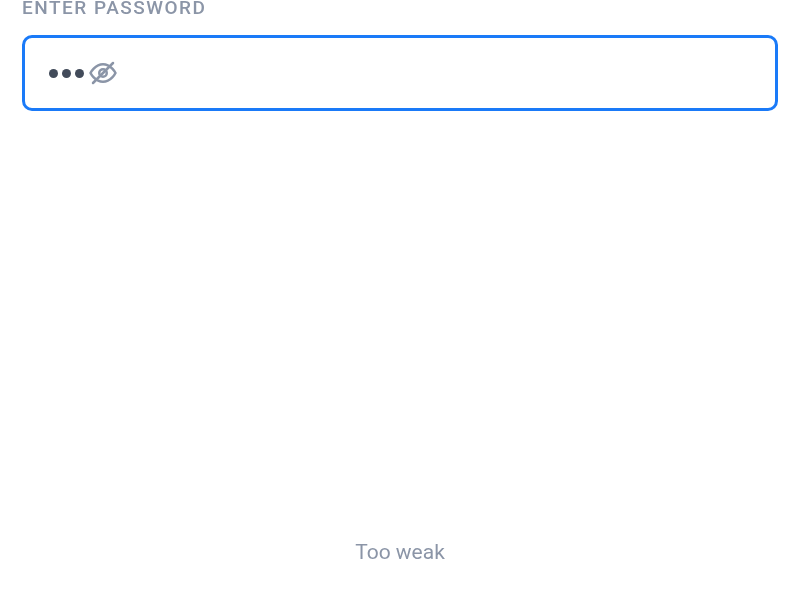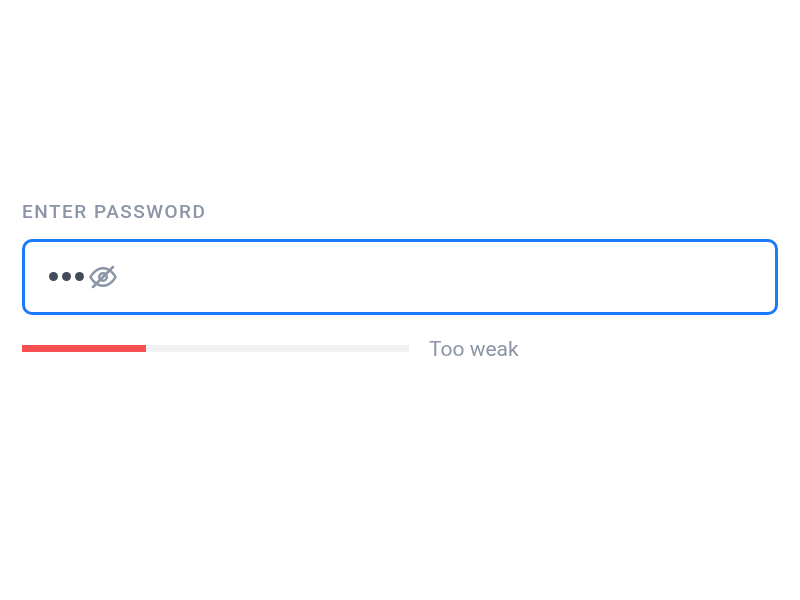--- a/index.html
+++ b/index.html
@@ -59,20 +59,21 @@
       color: #8b95a7;
     }
     .toggle-visibility svg {
       width: 30px;
       height: 30px;
     }
     .strength-row {
       display: flex;
       align-items: center;
       gap: 20px;
+      flex-direction: column;
     }
     .strength-bar {
       flex: 0 0 387px;
       height: 7px;
       background: #eff1f3;
       border-radius: 0;
       overflow: hidden;
       position: relative;
     }
     .strength-fill {

